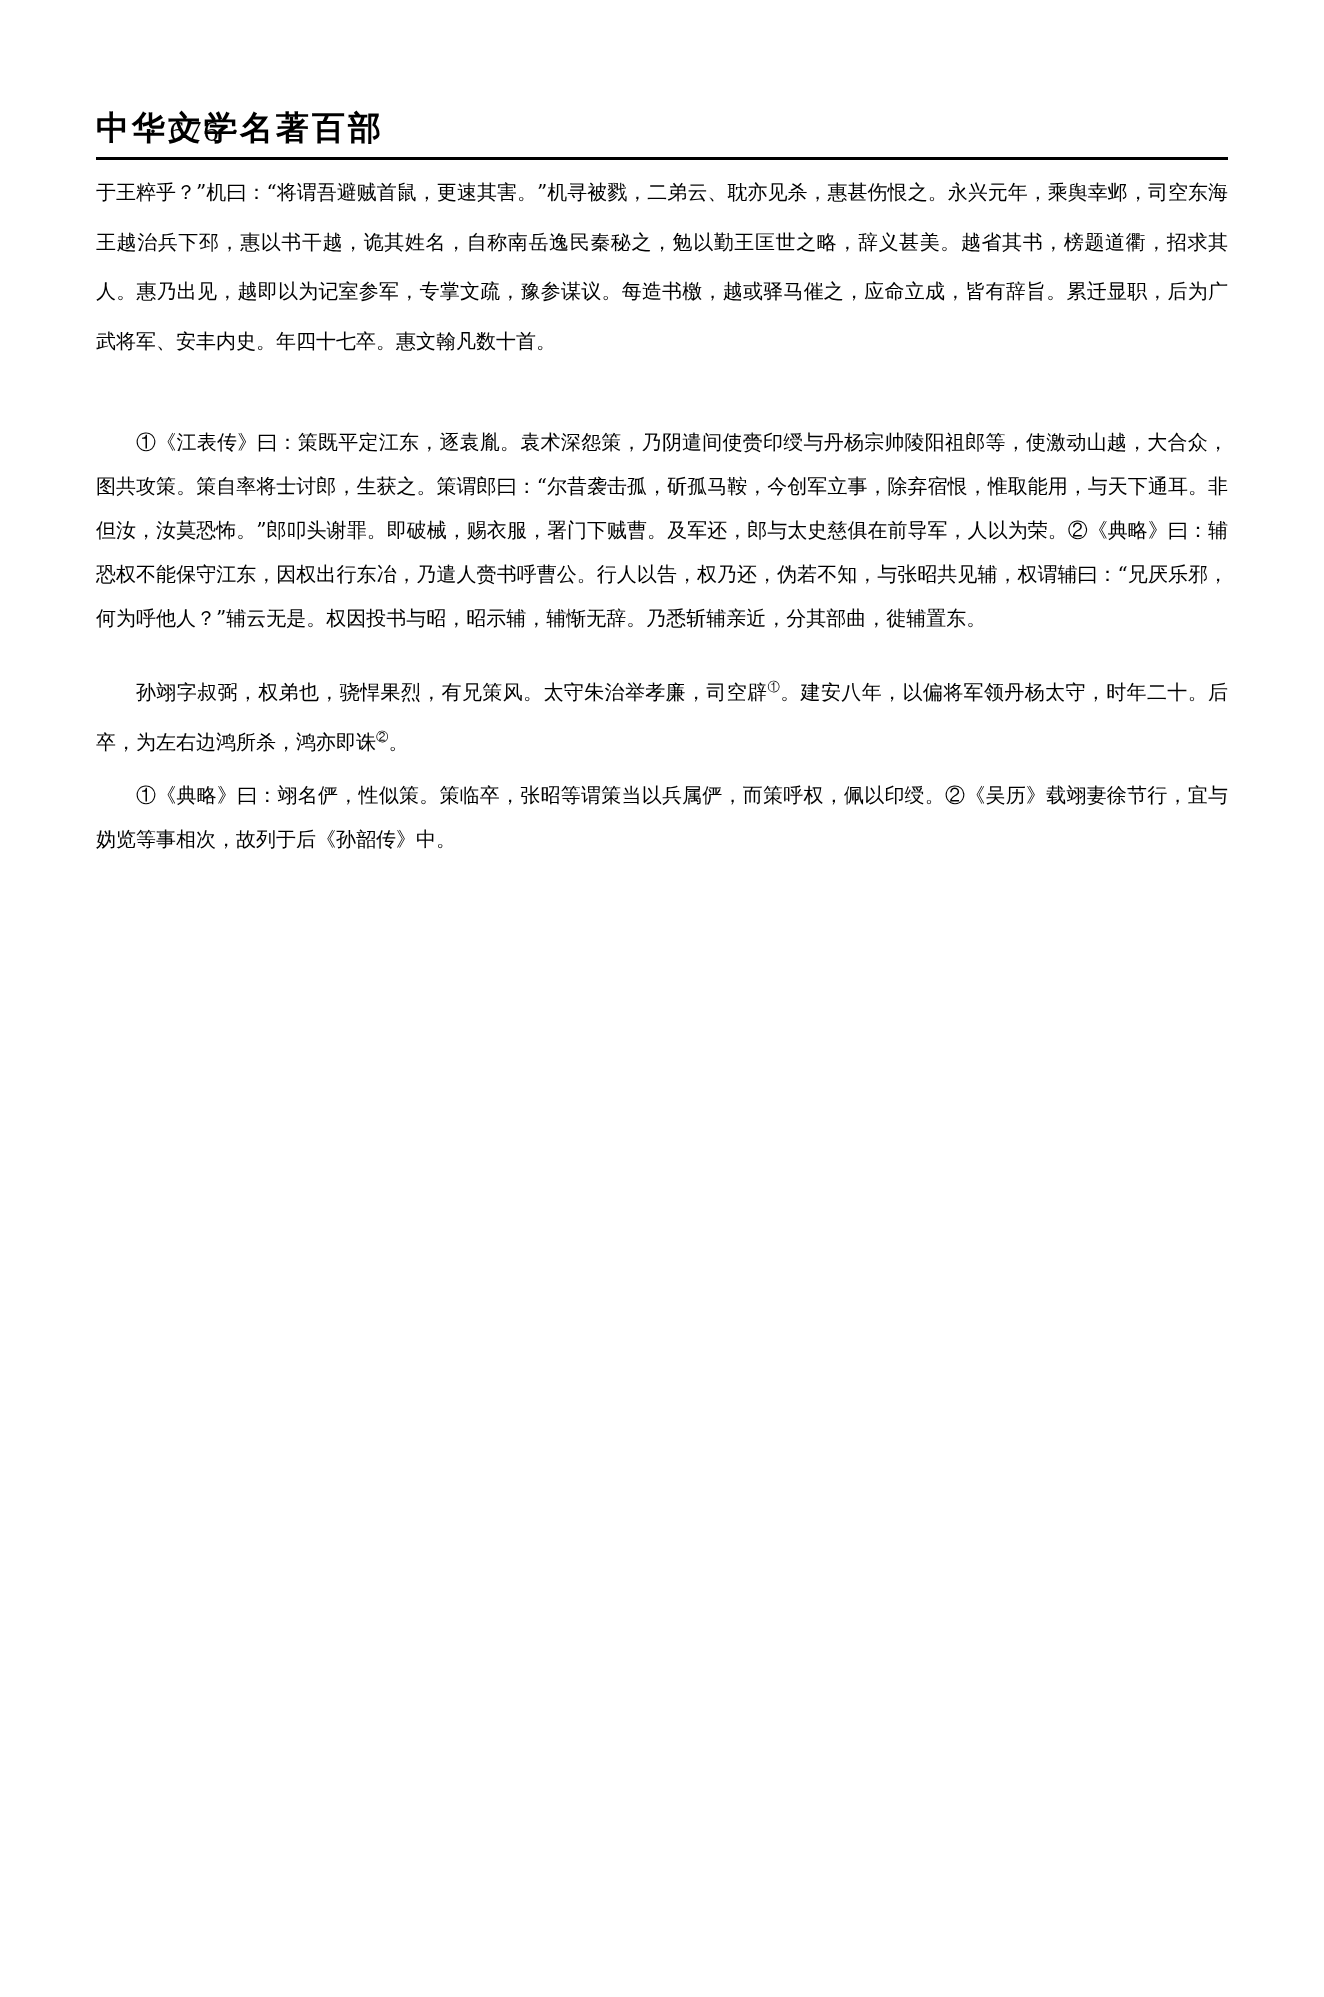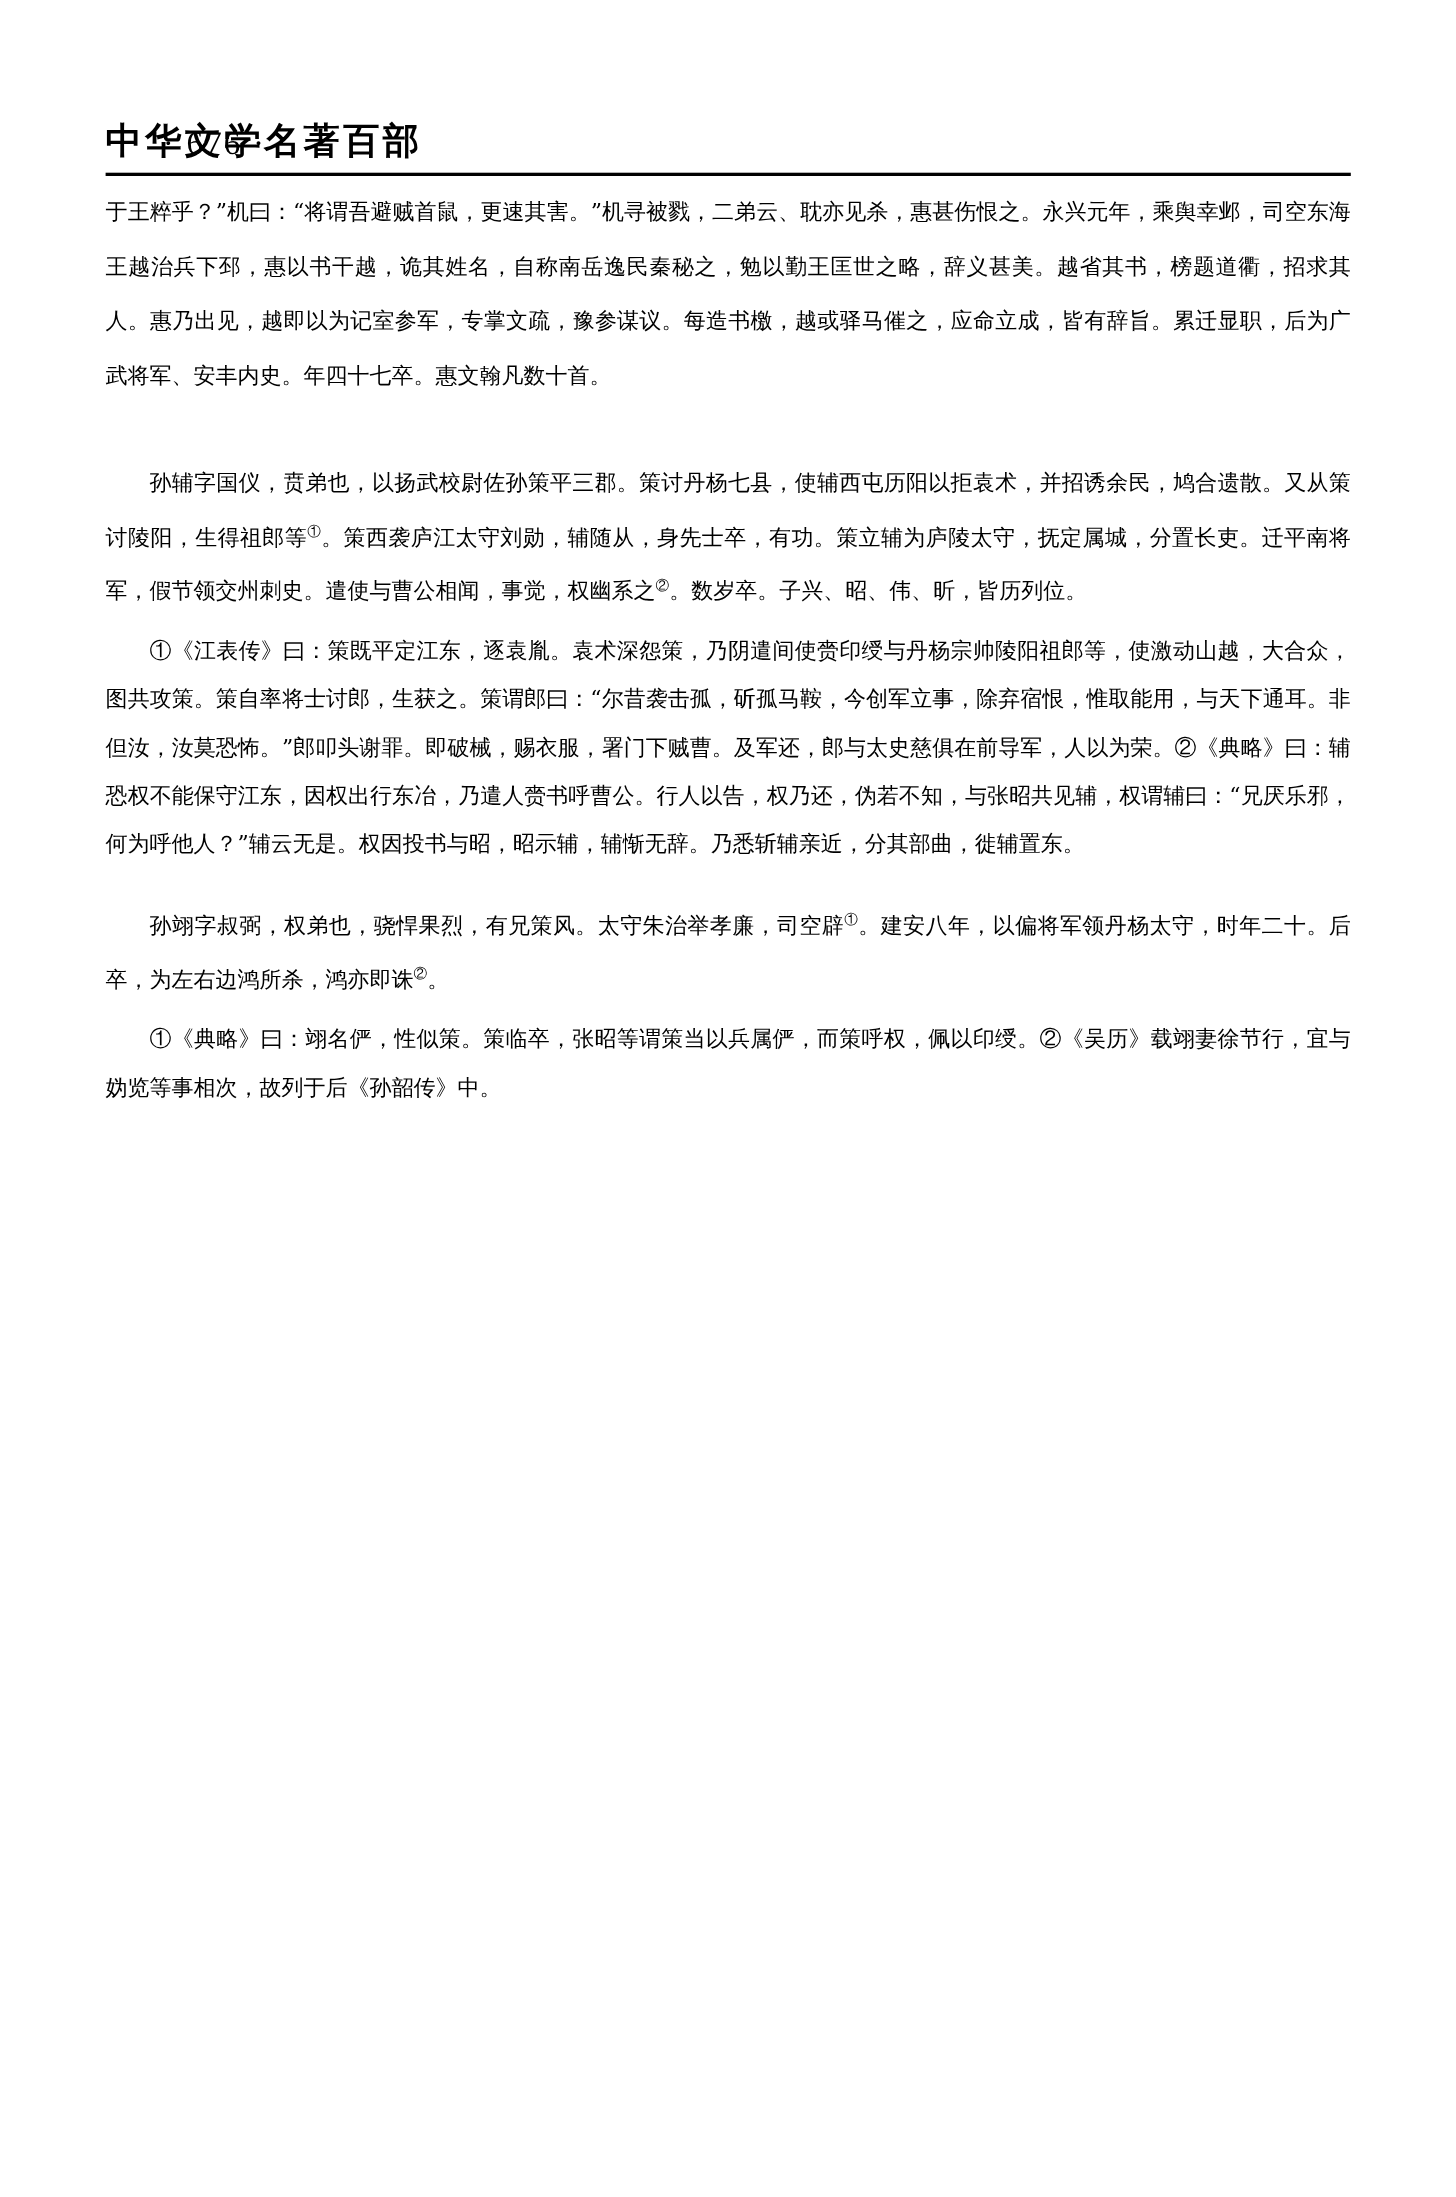--- a/index.html
+++ b/index.html
@@ -119,21 +119,20 @@
       <div class="header-rule"></div>
     </div>
   </div>
 
   <div class="content">
 
     <p class="main">于王粹乎？”机曰：“将谓吾避贼首鼠，更速其害。”机寻被戮，二弟云、耽亦见杀，惠甚伤恨之。永兴元年，乘舆幸邺，司空东海王越治兵下邳，惠以书干越，诡其姓名，自称南岳逸民秦秘之，勉以勤王匡世之略，辞义甚美。越省其书，榜题道衢，招求其人。惠乃出见，越即以为记室参军，专掌文疏，豫参谋议。每造书檄，越或驿马催之，应命立成，皆有辞旨。累迁显职，后为广武将军、安丰内史。年四十七卒。惠文翰凡数十首。</p>
 
     <div class="gap-lg"></div>
 
-    <p class="main indent">孙辅字国仪，贲弟也，以扬武校尉佐孙策平三郡。策讨丹杨七县，使辅西屯历阳以拒袁术，并招诱余民，鸠合遗散。又从策讨陵阳，生得祖郎等<sup>①</sup>。策西袭庐江太守刘勋，辅随从，身先士卒，有功。策立辅为庐陵太守，抚定属城，分置长吏。迁平南将军，假节领交州刺史。遣使与曹公相闻，事觉，权幽系之<sup>②</sup>。数岁卒。子兴、昭、伟、昕，皆历列位。</p>
 
     <div class="gap-sm"></div>
 
     <p class="note note-first">①《江表传》曰：策既平定江东，逐袁胤。袁术深怨策，乃阴遣间使赍印绶与丹杨宗帅陵阳祖郎等，使激动山越，大合众，图共攻策。策自率将士讨郎，生获之。策谓郎曰：“尔昔袭击孤，斫孤马鞍，今创军立事，除弃宿恨，惟取能用，与天下通耳。非但汝，汝莫恐怖。”郎叩头谢罪。即破械，赐衣服，署门下贼曹。及军还，郎与太史慈俱在前导军，人以为荣。②《典略》曰：辅恐权不能保守江东，因权出行东冶，乃遣人赍书呼曹公。行人以告，权乃还，伪若不知，与张昭共见辅，权谓辅曰：“兄厌乐邪，何为呼他人？”辅云无是。权因投书与昭，昭示辅，辅惭无辞。乃悉斩辅亲近，分其部曲，徙辅置东。</p>
 
     <div class="gap-md"></div>
 
     <p class="main indent">孙翊字叔弼，权弟也，骁悍果烈，有兄策风。太守朱治举孝廉，司空辟<sup>①</sup>。建安八年，以偏将军领丹杨太守，时年二十。后卒，为左右边鸿所杀，鸿亦即诛<sup>②</sup>。</p>
 
     <div class="gap-sm"></div>

